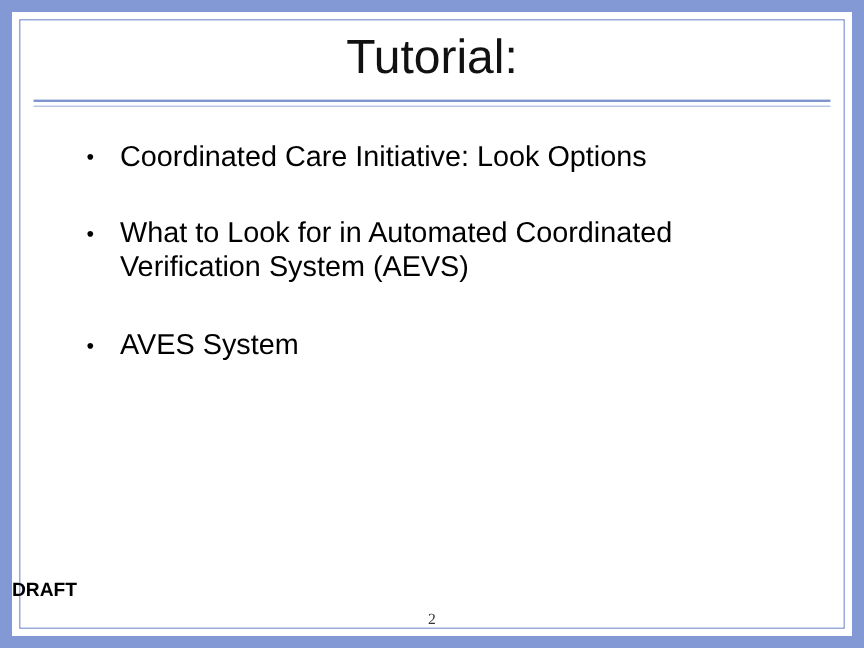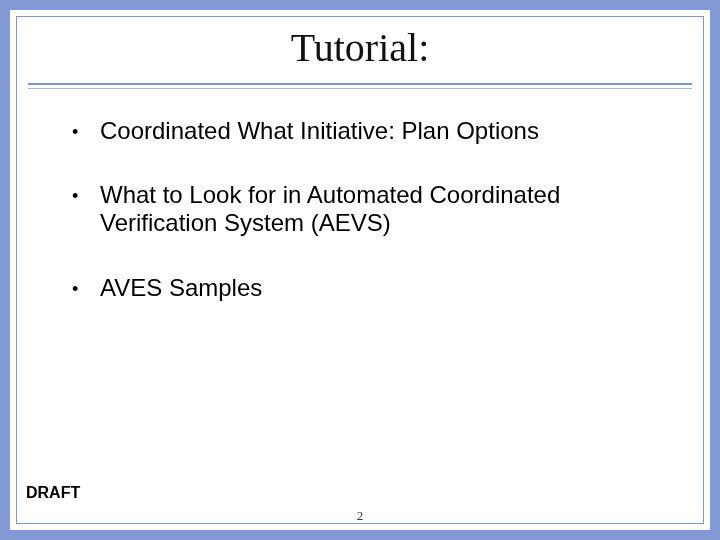--- a/index.html
+++ b/index.html
@@ -18,21 +18,21 @@
     right: 6px;
     top: 6px;
     bottom: 6px;
     pointer-events: none;
   }
   .title-area {
     padding: 16px 18px 6px 18px;
     text-align: center;
   }
   .title {
-    font-family: Liberation Serif, serif;
+    font-family: Liberation Sans, sans-serif;
     font-size: 40px;
     line-height: 1.12;
     color: #111;
     font-weight: normal;
   }
   .divider {
     margin: 6px 18px 0 18px;
     height: 6px;
     position: relative;
   }
@@ -62,21 +62,21 @@
   .bullets li::before {
     content: "•";
     display: inline-block;
     width: 28px;
     text-indent: 0;
     font-size: 18px;
     vertical-align: 1px;
   }
   .draft-label {
     position: absolute;
-    left: 16px;
+    left: 0;
     bottom: 28px;
     font-family: Arial, Helvetica, sans-serif;
     font-weight: bold;
     font-size: 16px;
     color: #000;
   }
   .page-num {
     position: absolute;
     bottom: 6px;
     left: 0; right: 0;
@@ -98,21 +98,21 @@
     </div>
   </div>
 
   <div class="divider">
     <div class="bar1"></div>
     <div class="bar2"></div>
   </div>
 
   <div class="body-area">
     <ul class="bullets">
-      <li>Coordinated What Initiative: Plan Options</li>
+      <li>Coordinated Care Initiative: Look Options</li>
       <li>What to Look for in Automated Coordinated Verification System (AEVS)</li>
-      <li>AVES Samples</li>
+      <li>AVES System</li>
     </ul>
   </div>
 
   <div class="draft-label">DRAFT</div>
   <div class="page-num">2</div>
 </div>
 
 </body></html>

